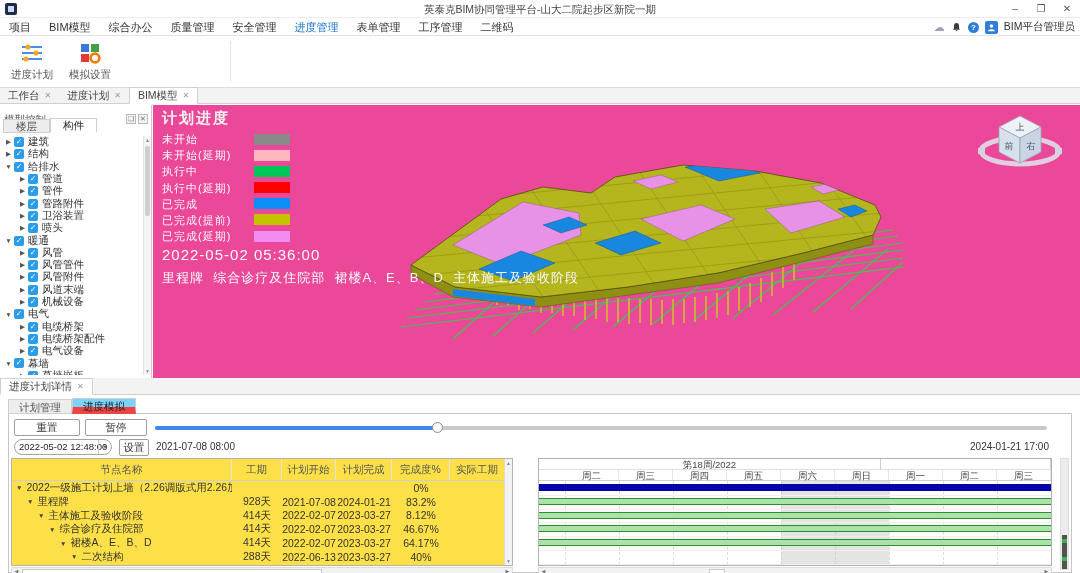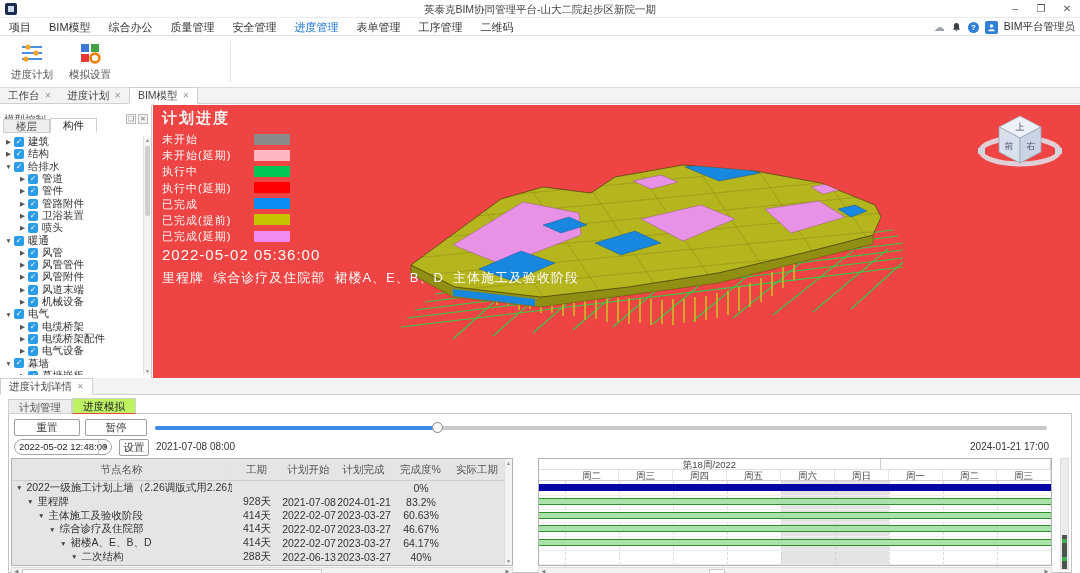--- a/index.html
+++ b/index.html
@@ -50,53 +50,53 @@
   .tree{position:absolute;top:31px;left:0;right:8px;bottom:3px;overflow:hidden}
   .tree-row{height:12.3px;display:flex;align-items:center;white-space:nowrap}
   .tw-caret{width:11px;text-align:center;font-size:6.5px;color:#555;flex:0 0 11px}
   .cb{width:10px;height:10px;flex:0 0 10px;background:#2b9ce8;border-radius:2px;color:#fff;font-size:8px;line-height:10px;text-align:center;margin-right:4px}
   .tree-label{font-size:10.5px;color:#333}
   .tree-vscroll{position:absolute;top:31px;right:0;bottom:3px;width:8px;background:#f4f4f4;border-left:1px solid #e2e2e2}
   .tree-vscroll .arr{position:absolute;left:0;width:7px;text-align:center;font-size:5px;color:#888}
   .tree-vscroll .thumb{position:absolute;left:1px;width:5px;top:10px;height:70px;background:#cfcfcf;border-radius:2px}
 
   
-  .viewport{position:absolute;top:105px;left:153px;right:0;height:273px;background:#ef4444;overflow:hidden}
+  .viewport{position:absolute;top:105px;left:153px;right:0;height:273px;background:#ec4899;overflow:hidden}
   .legend{position:absolute;left:9px;top:4px;color:#fff}
   .legend-title{font-size:15px;font-weight:bold;letter-spacing:2px;color:#f2f2f2;margin-bottom:3px}
   .lrow{position:relative;height:16.2px;font-size:11px;line-height:16.2px;color:#fafafa;letter-spacing:1px}
   .lchip{position:absolute;left:92px;top:2.5px;width:36px;height:11px}
   .vp-time{font-size:15px;color:#fafafa;margin-top:2px;letter-spacing:1px}
   .vp-milestone{font-size:13px;color:#fafafa;margin-top:6px;letter-spacing:1px;white-space:pre}
   .viewcube{position:absolute;right:14px;top:5px}
   .model-svg{position:absolute;left:230px;top:42px}
 
   
   .detail-tabs{position:absolute;top:378px;left:0;right:0;height:17px;background:#f3f3f3;border-bottom:1px solid #cfcfcf;display:flex;align-items:flex-end}
   .subtabs{position:absolute;top:398px;left:8px;height:16px;display:flex;align-items:flex-end;z-index:2}
   .sub-tab{height:15px;line-height:14px;padding:0 10px;font-size:10.5px;color:#555;background:#ededed;border:1px solid #cfcfcf}
-  .sub-tab.active{background:#bef264;border-bottom:1px solid #ef4444;height:16px;color:#222}
+  .sub-tab.active{background:#7dd3fc;border-bottom:7px solid #ef4444;height:16px;color:#222}
   .frame{position:absolute;left:8px;right:8px;top:413px;bottom:0;border:1px solid #c5c5c5;background:#fff}
 
   .btn{position:absolute;height:17px;background:#fff;border:1px solid #9e9e9e;border-radius:2px;font-size:10.5px;color:#333;text-align:center;line-height:15px}
   .btn-reset{left:5px;top:5px;width:66px}
   .btn-pause{left:76px;top:5px;width:62px}
 
   .slider{position:absolute;left:146px;right:24px;top:12px;height:4px;background:#c9c9c9;border-radius:2px}
   .slider-fill{position:absolute;left:0;top:0;bottom:0;background:#3d88e8;border-radius:2px}
   .slider-thumb{position:absolute;top:-4px;width:11px;height:11px;border-radius:50%;background:#f8f8f8;border:1px solid #8a8a8a;margin-left:-5px}
 
   .date-combo{position:absolute;left:5px;top:25px;width:98px;height:16px;border:1px solid #a5a5a5;border-radius:8px;font-size:9.5px;line-height:14px;padding-left:4px;color:#222;background:#fff}
   .combo-arrow{position:absolute;right:0;top:0;width:13px;height:14px;border-left:1px solid #ccc;text-align:center;font-size:7px;color:#666;line-height:14px}
   .btn-set{left:110px;top:25px;width:30px}
   .lbl-start{position:absolute;left:147px;top:27px;font-size:10px;color:#333}
   .lbl-end{position:absolute;right:22px;top:27px;font-size:10px;color:#333}
 
   
-  .grid{position:absolute;left:2px;top:44px;width:502px;height:108px;border:1px solid #b2b2b2;overflow:hidden;background:#e5e5e5}
+  .grid{position:absolute;left:2px;top:44px;width:502px;height:108px;border:1px solid #b2b2b2;overflow:hidden;background:#fde047}
   .ghead{display:flex;height:22px;border-bottom:1px solid #cfcfcf}
   .hcell{font-size:10.5px;color:#555;text-align:center;line-height:21px;border-right:1px solid #e3e3e3;overflow:hidden;white-space:nowrap}
   .c0{width:220px}.c1{width:50px}.c2{width:54px}.c3{width:56px}.c4{width:58px}.c5{width:54px;border-right:none}
   .trow{display:flex;height:13.8px;align-items:center}
   .tcell{font-size:10.5px;white-space:nowrap;overflow:hidden}
   .tcell.name{display:flex;align-items:center}
   .row-caret{font-size:6.5px;color:#444;margin-right:4px}
   .tcell.num{text-align:center}
   .grid-vscroll{position:absolute;right:0;top:0;bottom:0;width:8px;background:#f2f2f2;border-left:1px solid #ddd}
   .grid-vscroll .arr{position:absolute;left:0;width:7px;text-align:center;font-size:5px;color:#888}
@@ -461,21 +461,21 @@
             <div class="tcell num c5"></div>
           </div>
           <div class="trow">
             <div class="tcell name c0" style="padding-left: 26px;">
               <span class="row-caret">▼</span>
               <span>主体施工及验收阶段</span>
             </div>
             <div class="tcell num c1">414天</div>
             <div class="tcell num c2">2022-02-07</div>
             <div class="tcell num c3">2023-03-27</div>
-            <div class="tcell num c4">60.63%</div>
+            <div class="tcell num c4">8.12%</div>
             <div class="tcell num c5"></div>
           </div>
           <div class="trow">
             <div class="tcell name c0" style="padding-left: 37px;">
               <span class="row-caret">▼</span>
               <span>综合诊疗及住院部</span>
             </div>
             <div class="tcell num c1">414天</div>
             <div class="tcell num c2">2022-02-07</div>
             <div class="tcell num c3">2023-03-27</div>

